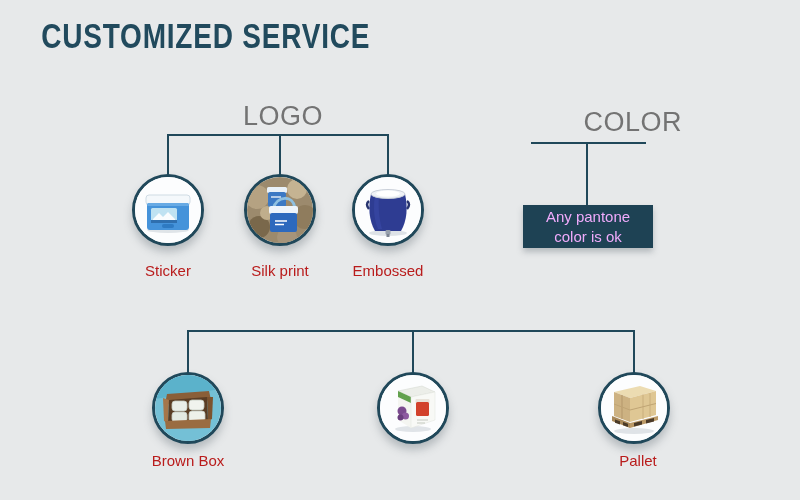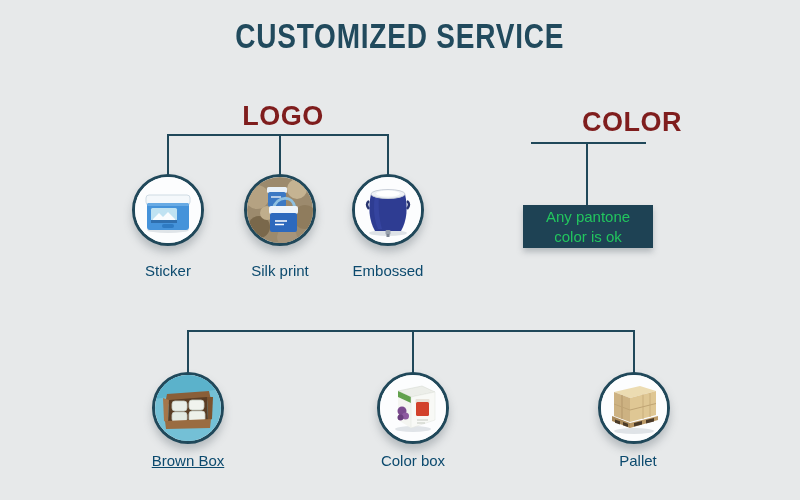--- a/index.html
+++ b/index.html
@@ -1,46 +1,46 @@
 <!DOCTYPE html>
 <html><head>
 <meta charset="utf-8">
 <style>
   html,body{margin:0;padding:0;}
   body{font-family:"Liberation Sans", sans-serif;}
   #stage{
     position:relative;width:800px;height:500px;overflow:hidden;
     background:#e7e9ea;
   }
-  .title-wrap{position:absolute;left:0;top:16px;width:800px;text-align:center;}
+  .title-wrap{position:absolute;left:0;top:16px;width:800px;text-align:left;}
   .title{
     display:inline-block;font-size:35px;font-weight:bold;color:#214a5d;
     letter-spacing:1px;transform:scaleX(0.8);transform-origin:center;
     white-space:nowrap;
   }
   .sec-heading{
     position:absolute;width:200px;text-align:center;
-    font-size:27px;font-weight:bold;color:#7f1d1d;letter-spacing:0.5px;
+    font-size:27px;font-weight:normal;color:#737373;letter-spacing:0.5px;
   }
   .hline,.vline{position:absolute;background:#20485a;}
   .hline{height:2px;}
   .vline{width:2px;}
   .node-circle{
     position:absolute;width:66px;height:66px;border-radius:50%;
     border:3px solid #20485a;background:#fcfdfe;overflow:hidden;
     box-shadow:0 6px 9px rgba(90,100,110,0.35);
   }
   .node-circle svg{display:block;width:66px;height:66px;}
   .node-label{
     position:absolute;width:140px;text-align:center;
-    font-size:15px;color:#0c4a6e;
+    font-size:15px;color:#b91c1c;
   }
   .color-note{
     position:absolute;left:523px;top:205px;width:130px;height:43px;
-    background:#1e4254;color:#22c55e;font-size:15px;line-height:20px;
+    background:#1e4254;color:#f0abfc;font-size:15px;line-height:20px;
     text-align:center;display:flex;align-items:center;justify-content:center;
     box-shadow:0 4px 6px rgba(120,128,135,0.45);
     padding:0 6px;box-sizing:border-box;
   }
 </style>
 </head>
 <body>
 
 <div id="stage">
 
@@ -166,17 +166,16 @@
       <path d="M13 29 L29 35 L55 28.5" stroke="#bfa474" fill="none" stroke-width="1"></path>
       <polygon points="11,41 29,48 29,53 11,46" fill="#a9895a"></polygon>
       <polygon points="29,48 57,41 57,45 29,53" fill="#bb9a68"></polygon>
       <polygon points="14,44.5 19,46.2 19,49.5 14,47.8" fill="#4a3a28"></polygon>
       <polygon points="22,47 27,48.8 27,52 22,50.2" fill="#4a3a28"></polygon>
       <polygon points="33,48 41,46 41,49.5 33,51.5" fill="#4a3a28"></polygon>
       <polygon points="45,45 53,43 53,46.5 45,48.5" fill="#4a3a28"></polygon>
     </svg>
   </div>
 
-  <div class="node-label" style="left:118px;top:452px;text-decoration:underline;">Brown Box</div>
-  <div class="node-label" style="left:343px;top:452px;">Color box</div>
+  <div class="node-label" style="left:118px;top:452px;">Brown Box</div>
   <div class="node-label" style="left:568px;top:452px;">Pallet</div>
 
 </div>
 
 </body></html>

